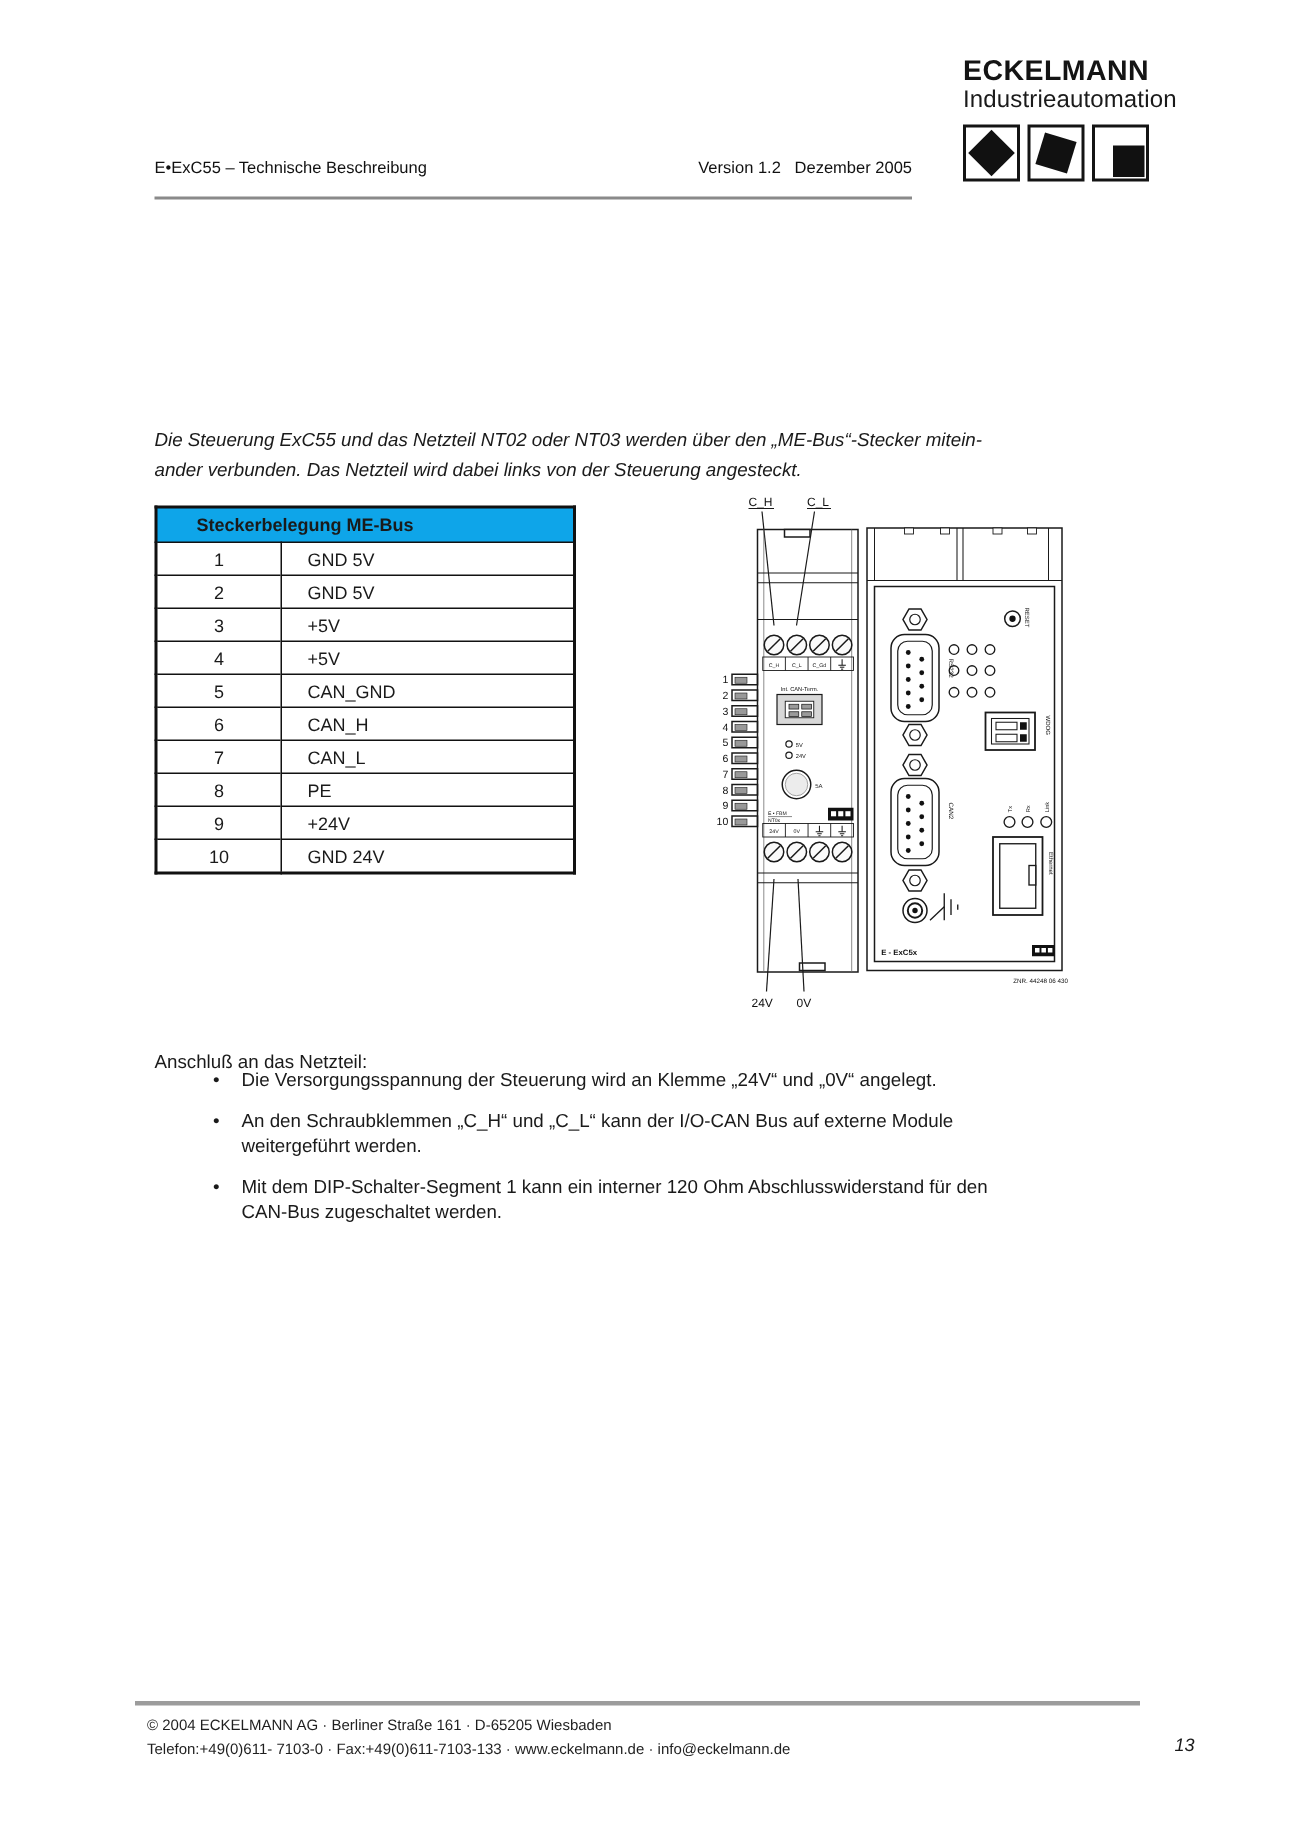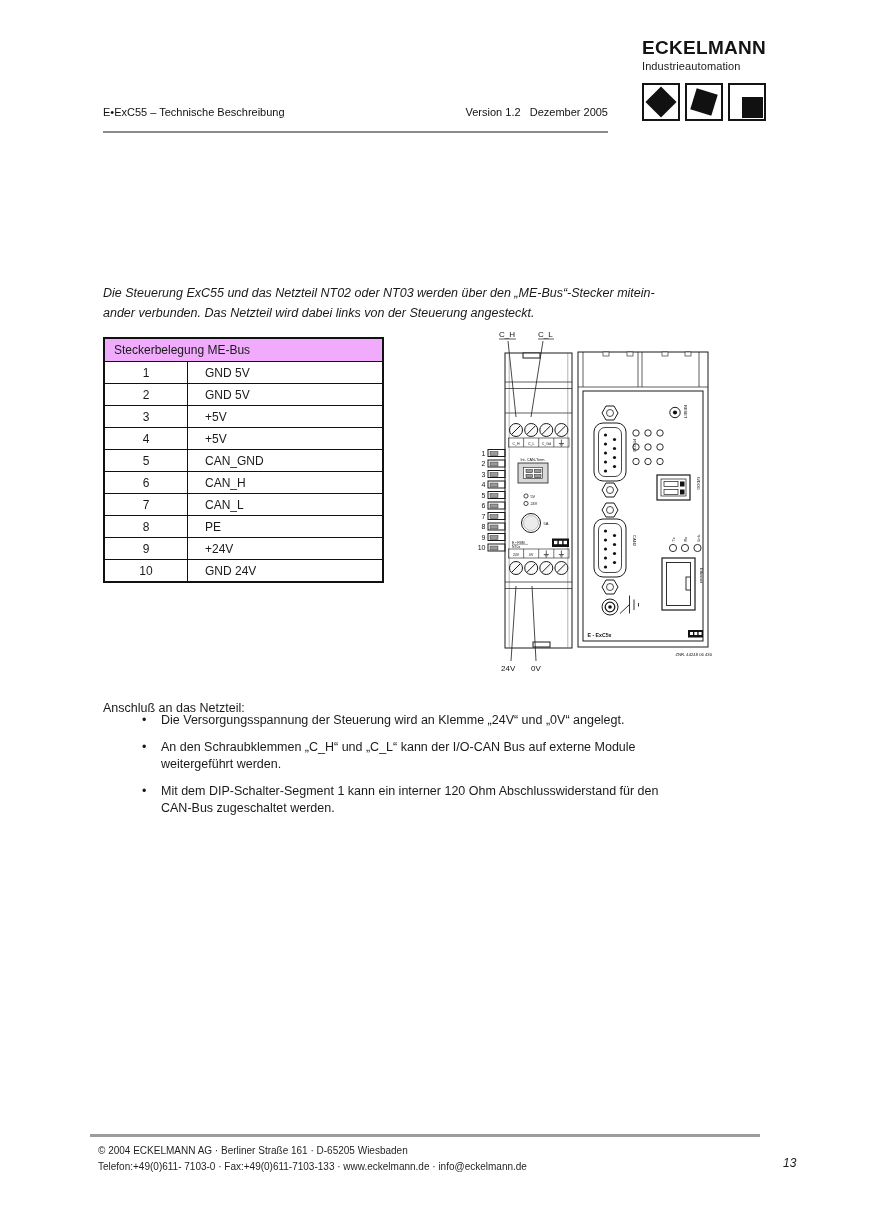--- a/index.html
+++ b/index.html
@@ -3,42 +3,42 @@
 <meta charset="utf-8">
 <style>
   html,body{margin:0;padding:0;background:#fff;}
   .page{
     position:relative;width:870px;height:1230px;background:#fff;overflow:hidden;
     font-family:"Liberation Sans",sans-serif;color:#1a1a1a;
   }
   
   .logo{position:absolute;left:642px;top:38px;width:128px;}
   .logo .brand{font-size:19px;font-weight:700;letter-spacing:.3px;line-height:20px;color:#141414;}
-  .logo .sub{font-size:11px;line-height:15px;letter-spacing:.1px;color:#1a1a1a;margin-top:1px;}
+  .logo .sub{font-size:16px;line-height:15px;letter-spacing:.1px;color:#1a1a1a;margin-top:1px;}
   .logo .squares{display:flex;gap:5px;margin-top:9px;}
   .logo .sq{position:relative;width:38px;height:38px;border:2px solid #141414;box-sizing:border-box;background:#fff;}
   .logo .sq .blk{position:absolute;background:#111;}
   .sq1 .blk{width:22px;height:22px;left:6px;top:6px;transform:rotate(45deg);}
   .sq2 .blk{width:22px;height:22px;left:6px;top:6px;transform:rotate(17deg);}
   .sq3 .blk{width:21px;height:21px;right:1px;bottom:1px;}
   
   .runhead{
     position:absolute;left:103px;top:106px;width:505px;display:flex;justify-content:space-between;
     font-size:11px;color:#111;border-bottom:2px solid #8a8a8a;padding-bottom:13px;
   }
   .runhead span{white-space:pre;}
   
   .section-head{position:absolute;left:103px;top:236px;font-size:15.5px;color:#111;}
   .section-head .num{display:inline-block;width:35px;}
   .section-head .ttl{border-bottom:1.5px solid #111;padding-bottom:1px;}
   .intro{position:absolute;left:103px;top:270px;width:640px;font-size:12.5px;line-height:20px;white-space:pre-line;font-style:italic;}
   
   .pin-table{position:absolute;left:103px;top:337px;width:281px;border-collapse:collapse;border:2px solid #111;}
   .pin-table th{
-    background:#f0abfc;font-size:12px;font-weight:400;text-align:left;padding:3px 0 3px 9px;
+    background:#0ea5e9;font-size:12px;font-weight:700;text-align:left;padding:3px 0 3px 26px;
     border-bottom:1.5px solid #111;height:16px;
   }
   .pin-table td{font-size:12px;height:17px;padding:2px 0;border-top:1px solid #111;}
   .pin-table td.pin{width:82px;text-align:center;border-right:1px solid #111;}
   .pin-table td.sig{padding-left:17px;}
   
   .anschluss{position:absolute;left:103px;top:688px;font-size:12.5px;}
   .bullets{position:absolute;left:142px;top:712px;width:630px;margin:0;padding:0;list-style:none;}
   .bullets li{display:flex;margin-bottom:9px;font-size:12.5px;line-height:17.5px;}
   .bullets .dot{width:19px;flex:none;}

